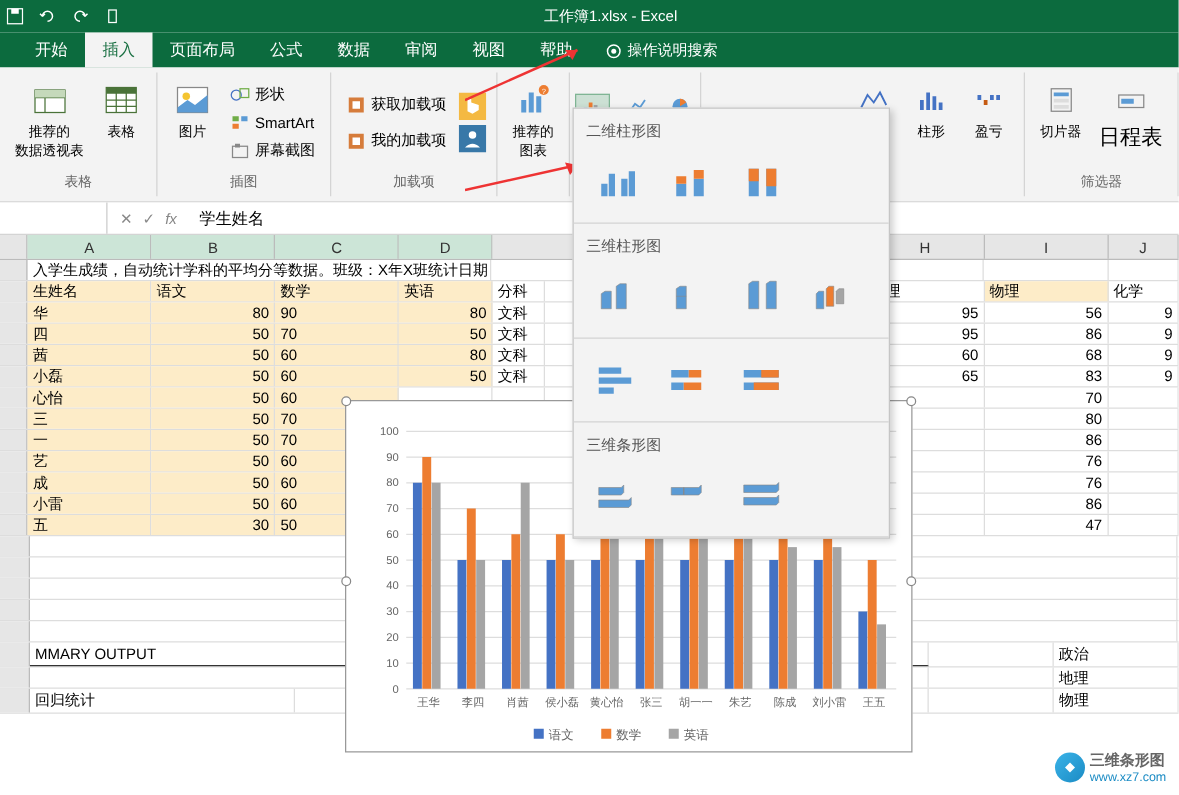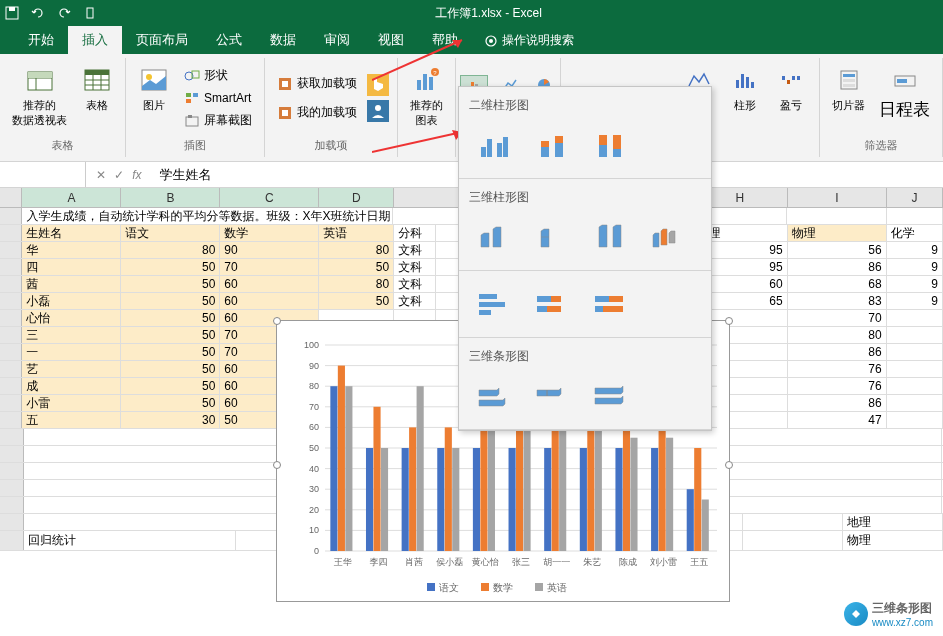--- a/index.html
+++ b/index.html
@@ -542,20 +542,26 @@
         <div class="row-h"></div>
         <div class="cell" style="width:918px"></div>
       </div>
       <div class="row">
         <div class="row-h"></div>
         <div class="cell" style="width:918px"></div>
       </div>
       <div class="row">
         <div class="row-h"></div>
         <div class="cell" style="width:918px"></div>
+      </div>
+      <div class="row" style="height:20px">
+        <div class="row-h"></div>
+        <div class="cell" style="width:720px;border-bottom:1px solid #333">MMARY OUTPUT</div>
+        <div class="cell" style="width:100px"></div>
+        <div class="cell" style="width:100px;text-align:right">政治</div>
       </div>
       <div class="row" style="height:17px">
         <div class="row-h"></div>
         <div class="cell" style="width:720px"></div>
         <div class="cell" style="width:100px"></div>
         <div class="cell" style="width:100px;text-align:right">地理</div>
       </div>
       <div class="row" style="height:20px">
         <div class="row-h"></div>
         <div class="cell" style="width:212px;text-align:right">回归统计</div>

